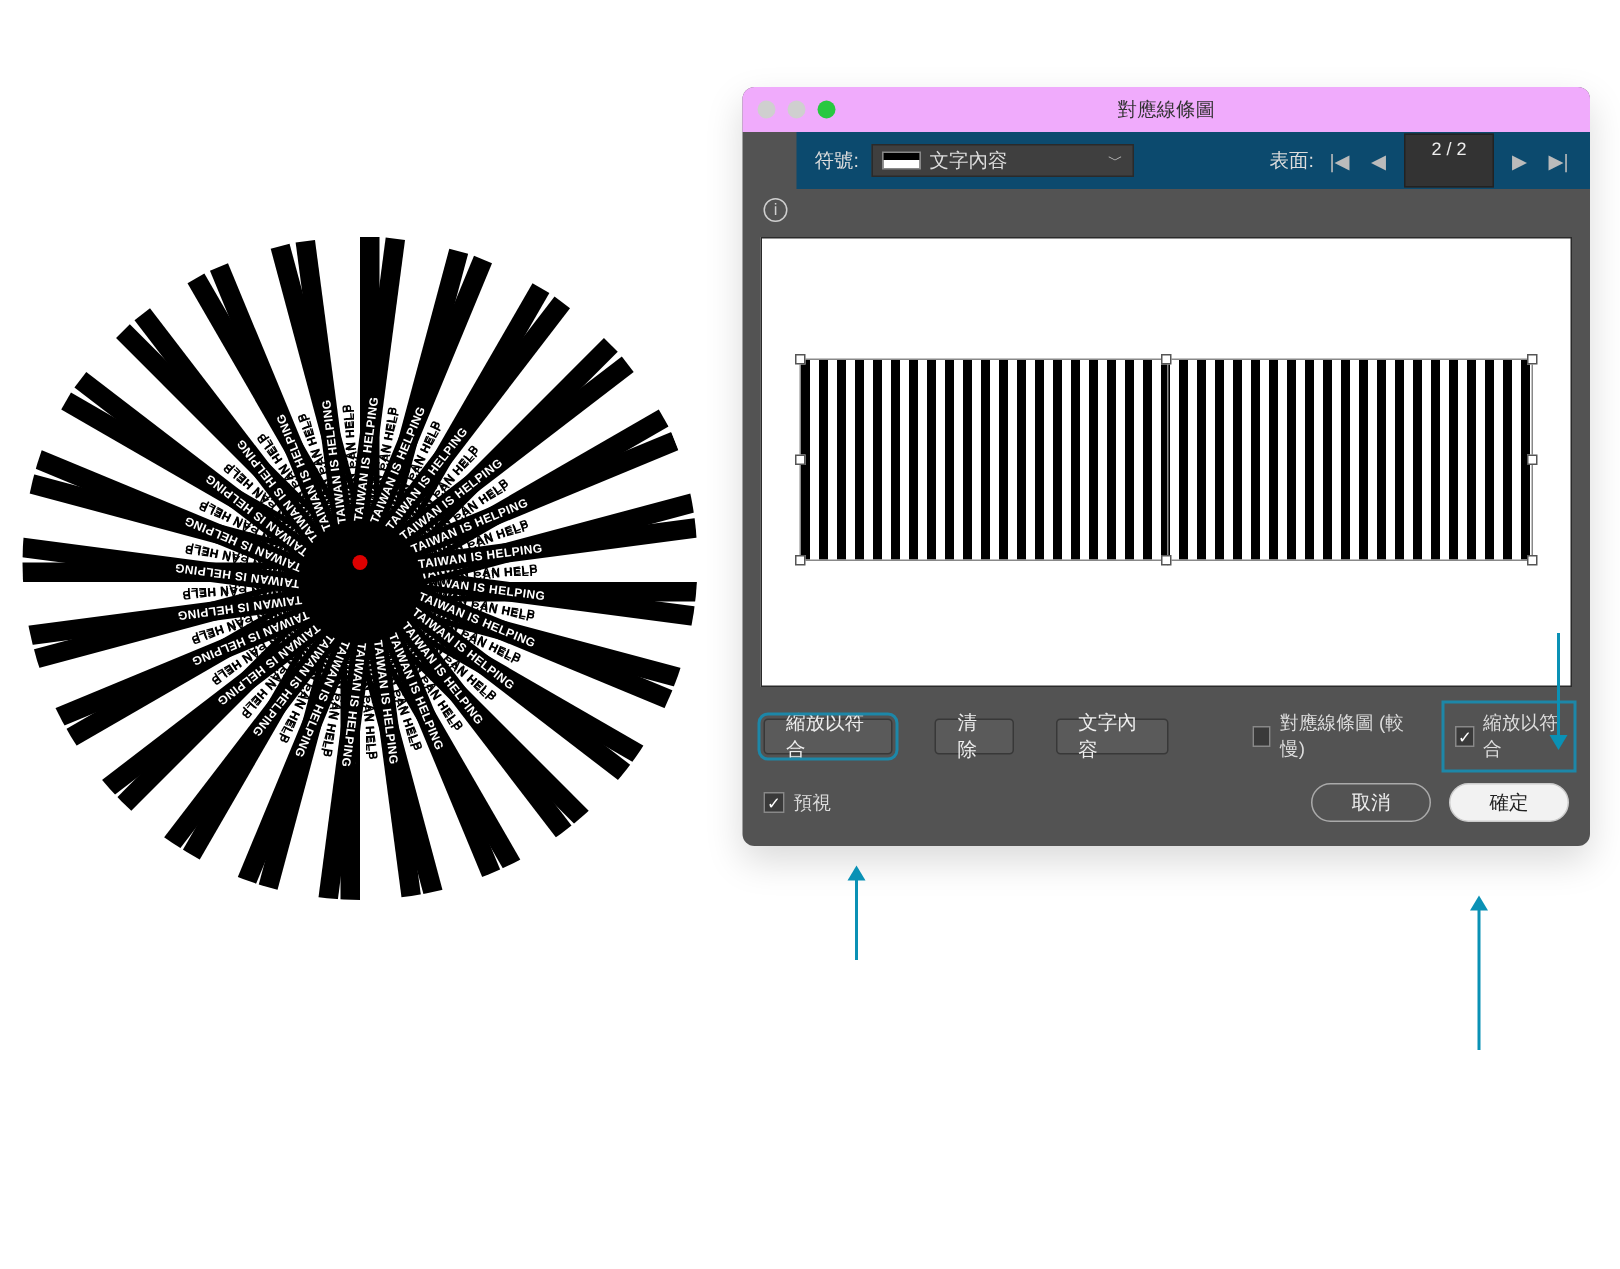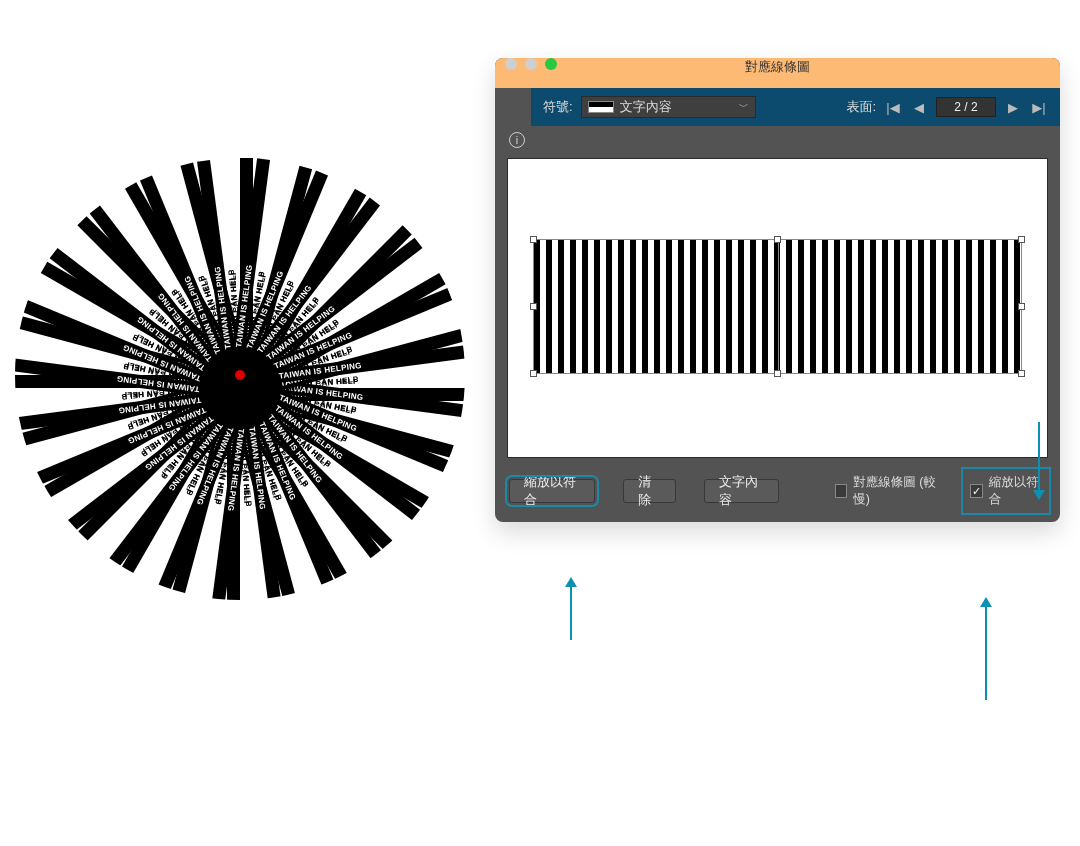--- a/index.html
+++ b/index.html
@@ -58,24 +58,24 @@
     top: 58px;
     width: 565px;
     background: #535353;
     border-radius: 8px;
     color: #e8e8e8;
     font-size: 13px;
     box-shadow: 0 10px 25px rgba(0,0,0,0.15);
   }
   .titlebar {
     height: 30px;
-    background: #fdba74;
+    background: #f0abfc;
     border-radius: 8px 8px 0 0;
     display: flex;
-    align-items: flex-start;
+    align-items: center;
     padding: 0 10px;
     position: relative;
   }
   .traffic { display: flex; gap: 8px; }
   .traffic .dot {
     width: 12px; height: 12px; border-radius: 50%;
     background: #cfcfcf;
   }
   .traffic .dot.green { background: #28c840; }
   .titlebar-title {
@@ -115,21 +115,21 @@
   }
   .toolbar .select .chev { margin-left: auto; font-size: 10px; color: #bbb; }
   .toolbar .spacer { flex: 1; }
   .toolbar .icon-btn {
     width: 18px; height: 18px;
     display: flex; align-items: center; justify-content: center;
     color: #bbb;
     cursor: pointer;
   }
   .toolbar .page-field {
-    width: 60px; height: 20px;
+    width: 60px; height: 36px;
     background: #333;
     border: 1px solid #222;
     color: #eee;
     text-align: center;
     line-height: 18px;
     font-size: 12px;
   }
 
   .hint-row {
     display: flex;
@@ -514,20 +514,29 @@
       <span>對應線條圖 (較慢)</span>
     </label>
     <span class="chk-wrap highlight-box">
       <label class="chk">
         <span class="box checked"></span>
         <span>縮放以符合</span>
       </label>
     </span>
   </div>
 
+  <div class="footer-row">
+    <label class="chk">
+      <span class="box checked"></span>
+      <span>預視</span>
+    </label>
+    <div class="spacer"></div>
+    <div class="pill-btn cancel">取消</div>
+    <div class="pill-btn ok">確定</div>
+  </div>
 </div>
 
 <div class="arrow v" style="left:1038px; top:422px; height:70px;">
   <div class="head-down"></div>
 </div>
 <div class="arrow v" style="left:570px; top:585px; height:55px;">
   <div class="head-up"></div>
 </div>
 <div class="arrow v" style="left:985px; top:605px; height:95px;">
   <div class="head-up"></div>

